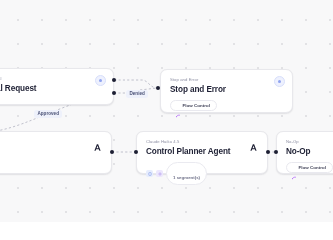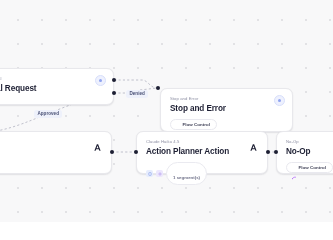--- a/index.html
+++ b/index.html
@@ -196,21 +196,21 @@
   <div class="node" style="left:-42px; top:68px; width:156px; height:37px;">
     <div class="node-subtitle">Require Approval</div>
     <div class="node-title">Approval Request</div>
     <div class="corner-badge">
       <div class="inner"></div>
     </div>
   </div>
   <div class="port" style="left:112px; top:78px;"></div>
   <div class="port" style="left:112px; top:91px;"></div>
 
-  <div class="node" style="left:160px; top:88px; width:133px; height:44px;">
+  <div class="node" style="left:160px; top:69px; width:133px; height:44px;">
     <div class="node-subtitle">Stop and Error</div>
     <div class="node-title">Stop and Error</div>
     <div class="node-footer">
       <span class="pill">
         <span class="pill-icon">
           <svg viewBox="0 0 10 10" width="4" height="4" xmlns="http://www.w3.org/2000/svg">
             <path d="M1 7 C3 7 3 3 5 3 L9 3" fill="none" stroke="#a855f7" stroke-width="1.6" stroke-linecap="round"></path>
             <circle cx="1.4" cy="7" r="1.2" fill="#a855f7"></circle>
           </svg>
         </span>
@@ -232,21 +232,21 @@
     <span class="brand-logo">
       <svg viewBox="0 0 24 24" width="11" height="11" xmlns="http://www.w3.org/2000/svg">
         <path d="M5.2 19 L10.6 5 L13.4 5 L18.8 19 L16.1 19 L14.9 15.8 L9.1 15.8 L7.9 19 Z M9.9 13.6 L14.1 13.6 L12 8 Z" fill="#1d1f33"></path>
       </svg>
     </span>
   </div>
   <div class="port" style="left:110px; top:150px;"></div>
 
   <div class="node" style="left:136px; top:131px; width:132px; height:43px;">
     <div class="node-subtitle">Claude Haiku 4.5</div>
-    <div class="node-title">Action Planner Action</div>
+    <div class="node-title">Control Planner Agent</div>
     <div class="node-footer">
       <span class="chip chip-blue">
         <svg viewBox="0 0 10 10" width="4" height="4" xmlns="http://www.w3.org/2000/svg">
           <rect x="2" y="1.6" width="6" height="6.8" rx="1" fill="none" stroke="#6b8ae8" stroke-width="1.1"></rect>
         </svg>
       </span>
       <span class="chip chip-violet">
         <svg viewBox="0 0 10 10" width="4" height="4" xmlns="http://www.w3.org/2000/svg">
           <circle cx="5" cy="5" r="2.8" fill="none" stroke="#9b7ae8" stroke-width="1.1"></circle>
         </svg>

